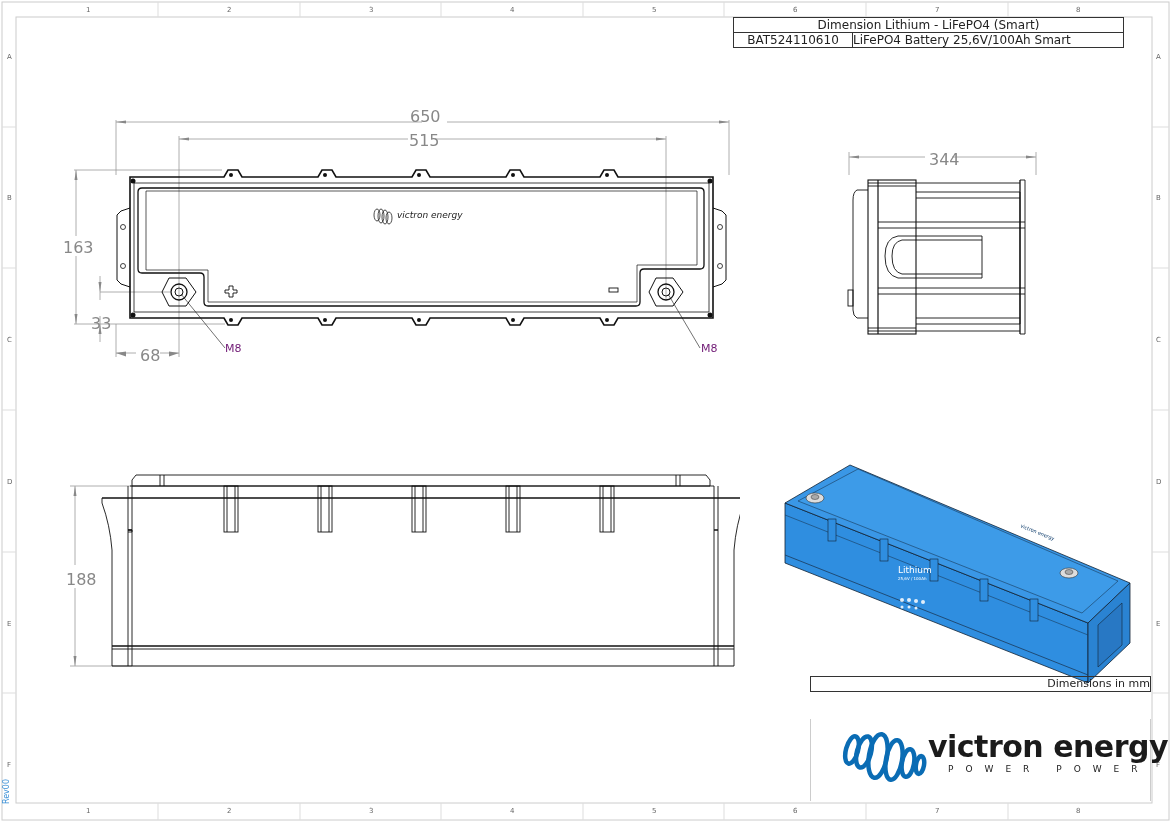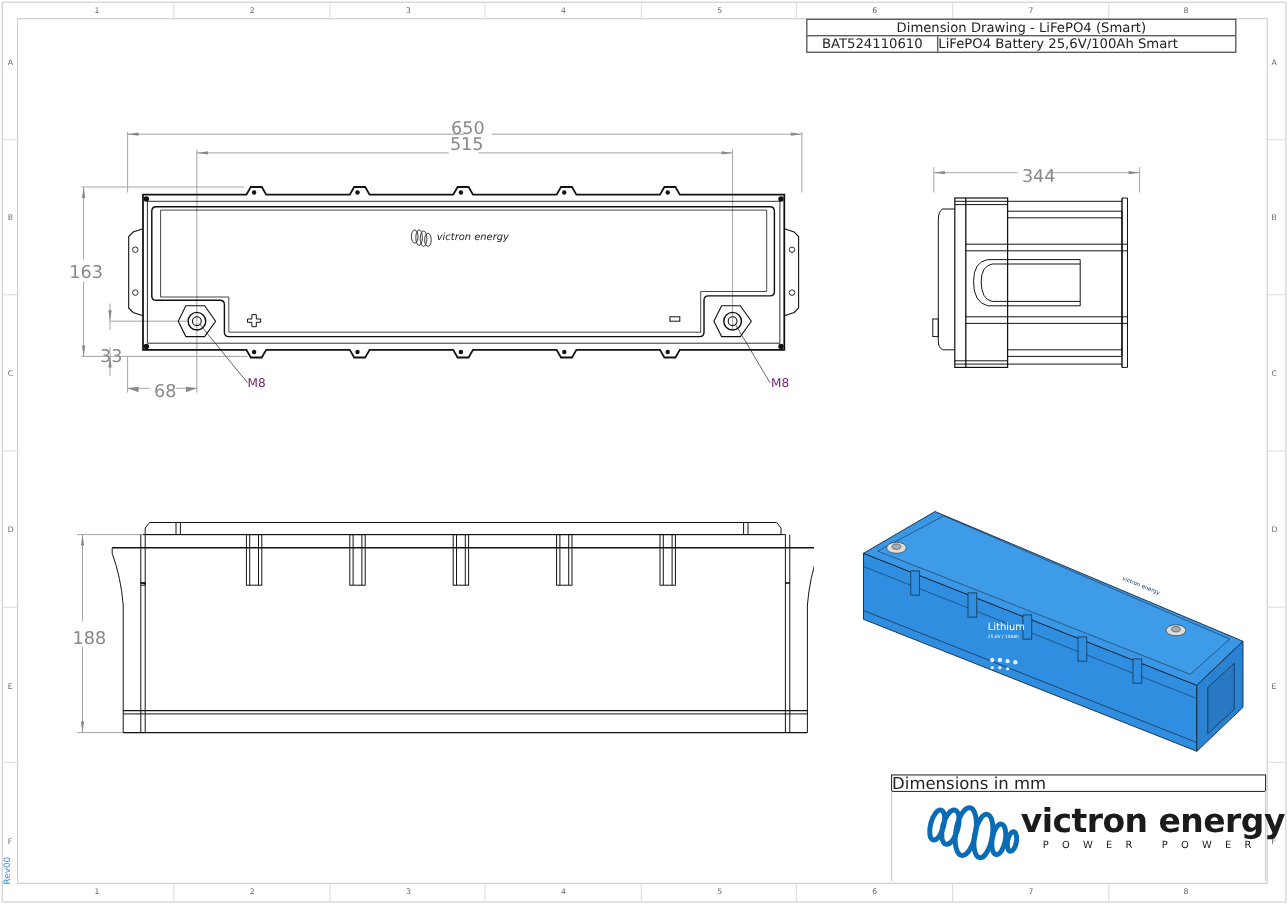--- a/index.html
+++ b/index.html
@@ -6,21 +6,21 @@
   body { width:1171px; height:827px; position:relative; overflow:hidden; font-family:"DejaVu Sans", sans-serif; }
   .sheet { position:absolute; left:0; top:0; width:1171px; height:827px; }
   .abs { position:absolute; }
   .zone-label { position:absolute; font-size:7px; color:#666; font-family:"DejaVu Sans", sans-serif; }
   .title-block { position:absolute; left:733px; top:17px; width:389px; border:1px solid #333; background:#fff; }
   .tb-row { display:flex; border-bottom:1px solid #333; height:14px; align-items:center; font-size:12px; color:#222; font-family:"DejaVu Sans", sans-serif; }
   .tb-row:last-child { border-bottom:none; }
   .tb-title { flex:1; text-align:center; }
   .tb-code { width:118px; text-align:center; border-right:1px solid #333; height:100%; line-height:14px; }
   .tb-desc { flex:1; }
-  .dim-box { position:absolute; left:810px; top:704px; width:339px; height:14px; border:1px solid #333; font-size:15px; line-height:14px; text-align:left; color:#222; }
+  .dim-box { position:absolute; left:810px; top:676px; width:339px; height:14px; border:1px solid #333; font-size:11px; line-height:14px; text-align:right; color:#222; }
   .logo-box { position:absolute; left:810px; top:719px; width:339px; height:82px; border-left:1px solid #ccc; border-right:1px solid #ccc; }
   .brand-name { position:absolute; left:928px; top:729px; font-size:30px; font-weight:bold; color:#1b1b1b; letter-spacing:-0.5px; font-family:"DejaVu Sans", sans-serif; }
   .brand-tag { position:absolute; left:948px; top:764px; font-size:9px; color:#222; letter-spacing:12px; font-family:"DejaVu Sans", sans-serif; }
   .rev { position:absolute; left:2px; top:783px; font-size:8px; color:#3a8fd6; transform:rotate(-90deg); transform-origin:left top; top:804px; }
   .dim-text { position:absolute; font-size:16px; color:#888; font-family:"DejaVu Sans", sans-serif; }
   .callout { position:absolute; font-size:11px; color:#701a75; font-family:"DejaVu Sans", sans-serif; }
 </style>
 </head>
 <body>
 
@@ -87,21 +87,21 @@
   <span class="zone-label" style="left:1156px;top:194px">B</span>
   <span class="zone-label" style="left:1156px;top:336px">C</span>
   <span class="zone-label" style="left:1156px;top:478px">D</span>
   <span class="zone-label" style="left:1156px;top:620px">E</span>
   <span class="zone-label" style="left:1156px;top:761px">F</span>
 
   <span class="rev">Rev00</span>
 
   <div class="title-block">
     <div class="tb-row">
-        <span class="tb-title">Dimension Drawing - LiFePO4 (Smart)</span>
+        <span class="tb-title">Dimension Lithium - LiFePO4 (Smart)</span>
       </div>
     <div class="tb-row">
       <span class="tb-code">BAT524110610</span>
       <span class="tb-desc">LiFePO4 Battery 25,6V/100Ah Smart</span>
     </div>
   </div>
 
   <svg class="abs" style="left:0;top:0" width="760" height="380">
     <g stroke="#999" stroke-width="0.8" fill="none">
 
@@ -188,21 +188,21 @@
     <g stroke="#222" fill="none" stroke-width="0.8">
       <ellipse cx="377" cy="215" rx="3" ry="6"></ellipse>
         <ellipse cx="381" cy="216" rx="3" ry="7"></ellipse>
       <ellipse cx="385" cy="217" rx="3" ry="7"></ellipse>
         <ellipse cx="389" cy="218" rx="3" ry="6"></ellipse>
     </g>
     <text x="397" y="218" font-size="9" font-family="DejaVu Sans, sans-serif" fill="#222" font-style="italic">victron energy</text>
   </svg>
 
   <span class="dim-text" style="left:410px;top:107px">650</span>
-  <span class="dim-text" style="left:409px;top:121px">515</span>
+  <span class="dim-text" style="left:409px;top:131px">515</span>
   <span class="dim-text" style="left:63px;top:238px">163</span>
   <span class="dim-text" style="left:91px;top:314px">33</span>
   <span class="dim-text" style="left:140px;top:346px">68</span>
   <span class="callout" style="left:225px;top:342px">M8</span>
   <span class="callout" style="left:701px;top:342px">M8</span>
 
   <svg class="abs" style="left:840px;top:150px" width="200" height="190">
     <g stroke="#999" stroke-width="0.8">
       <line x1="9" y1="2" x2="9" y2="25"></line>
         <line x1="196" y1="2" x2="196" y2="25"></line>

